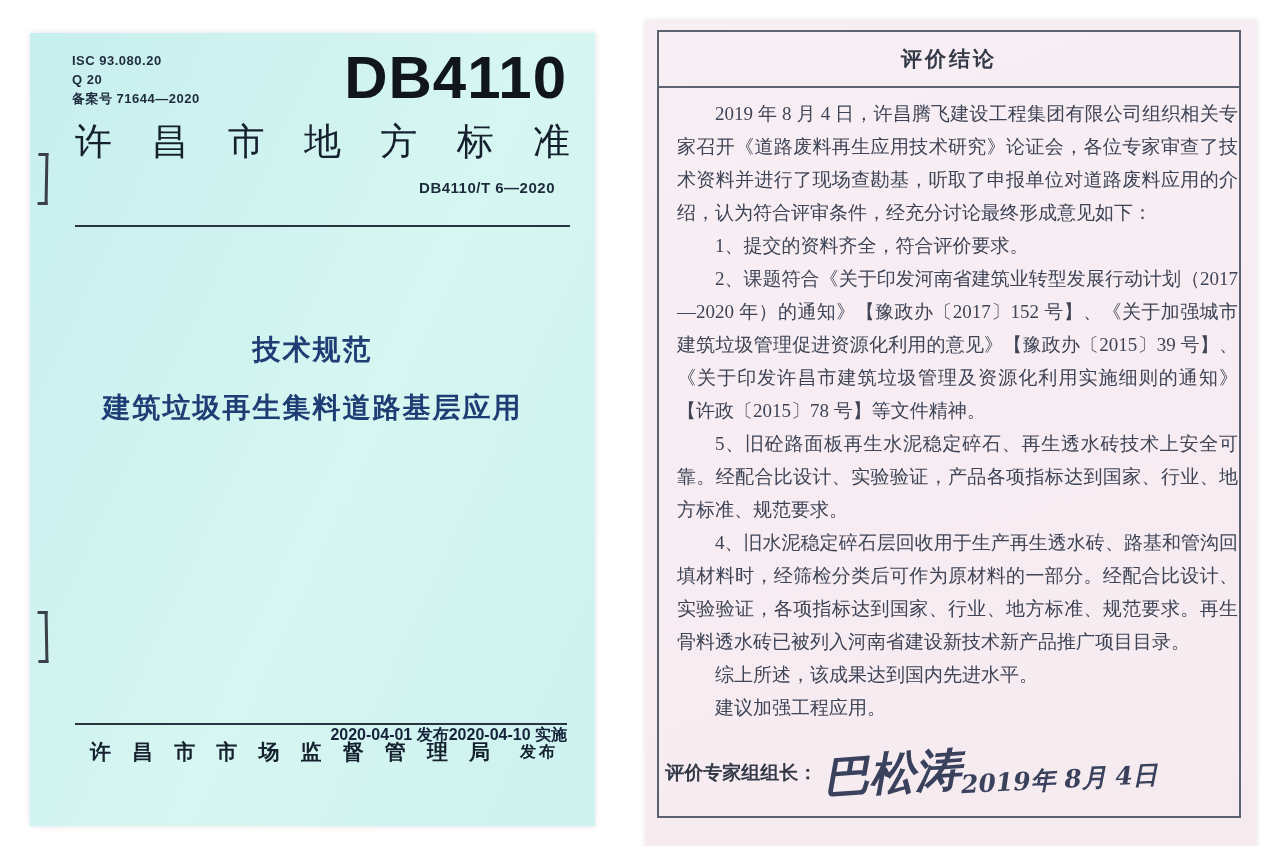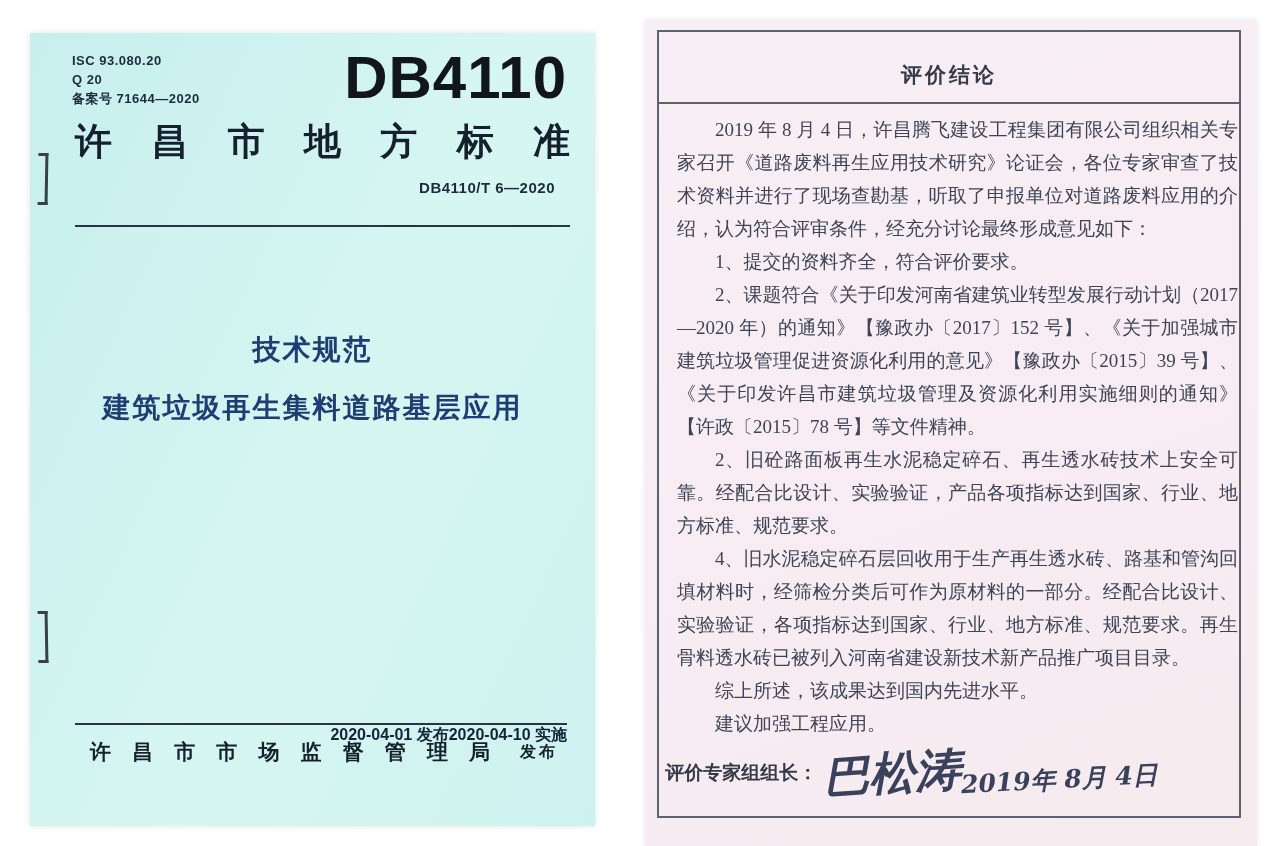--- a/index.html
+++ b/index.html
@@ -23,21 +23,21 @@
     letter-spacing:0.5px;
   }
   .cover-bigcode{
     position:absolute;right:28px;top:10px;
     color:#10161c;font-weight:bold;font-size:60px;letter-spacing:1px;
     font-family:"Liberation Sans", sans-serif;
     text-align:right;
   }
   .cover-standard-name{
     position:absolute;left:45px;right:25px;top:84px;
-    color:#15202e;font-weight:bold;font-size:37px;
+    color:#15202e;font-weight:normal;font-size:37px;
     text-align:justify;text-align-last:justify;
     font-family:"Liberation Serif", serif;
   }
   .cover-docno{
     position:absolute;right:40px;top:146px;
     color:#1d2b3d;font-weight:bold;font-size:15px;letter-spacing:0.5px;
   }
   .cover-rule-top{
     position:absolute;left:45px;right:25px;top:192px;
     border-top:2px solid #2a3440;
@@ -84,21 +84,21 @@
     box-shadow:0 0 6px rgba(0,0,0,0.10);
   }
   .sheet-box{
     position:absolute;left:12px;top:10px;right:16px;bottom:28px;
     border:2px solid #5c6270;
   }
   .sheet-header{
     height:54px;border-bottom:2px solid #5c6270;
     display:flex;align-items:center;justify-content:center;
     font-family:"Liberation Serif", serif;
-    font-weight:bold;font-size:21px;letter-spacing:3px;color:#343a48;margin-top:16px;
+    font-weight:bold;font-size:21px;letter-spacing:3px;color:#343a48;
   }
   .sheet-body{
     padding:9px 1px 0 18px;
     font-family:"Liberation Serif", serif;
     font-size:19px;line-height:33px;color:#3e4456;
     text-align:justify;
   }
   .sheet-body p{margin:0;text-indent:2em;}
   .signature{
     position:absolute;right:26px;bottom:20px;
@@ -163,21 +163,21 @@
 </div>
 
 <div class="sheet">
   <div class="sheet-box">
     <div class="sheet-header">评价结论</div>
 
     <div class="sheet-body">
       <p>2019 年 8 月 4 日，许昌腾飞建设工程集团有限公司组织相关专家召开《道路废料再生应用技术研究》论证会，各位专家审查了技术资料并进行了现场查勘基，听取了申报单位对道路废料应用的介绍，认为符合评审条件，经充分讨论最终形成意见如下：</p>
       <p>1、提交的资料齐全，符合评价要求。</p>
       <p>2、课题符合《关于印发河南省建筑业转型发展行动计划（2017—2020 年）的通知》【豫政办〔2017〕152 号】、《关于加强城市建筑垃圾管理促进资源化利用的意见》【豫政办〔2015〕39 号】、《关于印发许昌市建筑垃圾管理及资源化利用实施细则的通知》【许政〔2015〕78 号】等文件精神。</p>
-      <p>2、旧砼路面板再生水泥稳定碎石、再生透水砖技术上安全可靠。经配合比设计、实验验证，产品各项指标达到国家、行业、地方标准、规范要求。</p>
+      <p>5、旧砼路面板再生水泥稳定碎石、再生透水砖技术上安全可靠。经配合比设计、实验验证，产品各项指标达到国家、行业、地方标准、规范要求。</p>
       <p>4、旧水泥稳定碎石层回收用于生产再生透水砖、路基和管沟回填材料时，经筛检分类后可作为原材料的一部分。经配合比设计、实验验证，各项指标达到国家、行业、地方标准、规范要求。再生骨料透水砖已被列入河南省建设新技术新产品推广项目目录。</p>
       <p>综上所述，该成果达到国内先进水平。</p>
       <p>建议加强工程应用。</p>
     </div>
 
     <div class="signature">
       <div class="signature-row">
         <span class="signature-label">评价专家组组长：</span>
         <span class="signature-name">巴松涛</span>
       </div>

